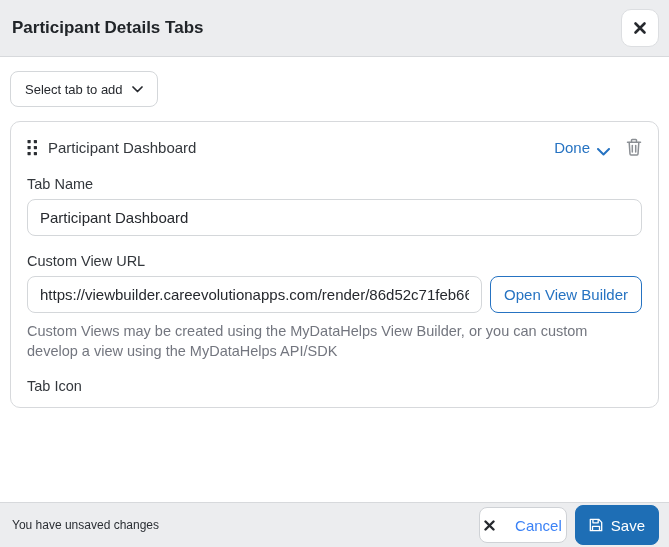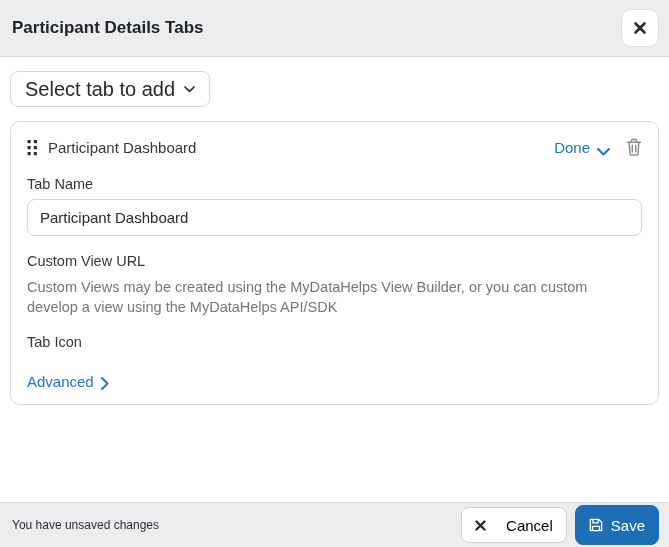--- a/index.html
+++ b/index.html
@@ -27,21 +27,21 @@
     display: flex; align-items: center; justify-content: center;
     cursor: pointer; color: #26292e;
   }
 
   
   .modal-body { flex: 1 1 auto; padding: 14px 10px 0 10px; background: #fff; overflow: hidden; }
 
   .btn {
     display: inline-flex; align-items: center; gap: 9px;
     background: #fff; border: 1px solid #d4d7da; border-radius: 8px;
-    height: 36px; padding: 0 14px; font-size: 20px; color: #26292e;
+    height: 36px; padding: 0 14px; font-size: 13px; color: #26292e;
     cursor: pointer; font-family: inherit;
   }
 
   
   .tab-card {
     margin-top: 14px;
     border: 1px solid #d7d9dc; border-radius: 10px;
     background: #fff;
     padding: 13px 16px 13px 16px;
   }
@@ -85,21 +85,21 @@
     flex: 0 0 45px; height: 45px;
     background: #ecedef; border-top: 1px solid #d7d9dc;
     display: flex; align-items: center; justify-content: space-between;
     padding: 0 10px 0 12px;
   }
   .footer-status { font-size: 12px; color: #2b2f34; }
   .footer-actions { display: flex; align-items: center; gap: 8px; }
   .cancel-btn {
     display: inline-flex; align-items: center; gap: 20px;
     background: #fff; border: 1px solid #cfd2d6; border-radius: 8px;
-    height: 36px; padding: 0 13px; font-size: 15px; color: #000000;
+    height: 36px; padding: 0 4px; font-size: 15px; color: #3b82f6;
     font-family: inherit; cursor: pointer;
   }
   .save-btn {
     display: inline-flex; align-items: center; gap: 8px;
     background: #1e6eb5; border: 1px solid #1e6eb5; border-radius: 8px;
     height: 40px; padding: 0 13px; font-size: 15px; color: #ffffff;
     font-family: inherit; cursor: pointer;
   }
   .ic { display: inline-flex; flex: 0 0 auto; }
 </style>
@@ -168,34 +168,28 @@
               </svg>
             </span>
           </button>
         </span>
       </div>
 
       <div class="field-label">Tab Name</div>
       <input class="text-input" type="text" value="Participant Dashboard" style="">
 
       <div class="field-label">Custom View URL</div>
+      <div class="url-row">
+        <input class="text-input" type="text" value="https://viewbuilder.careevolutionapps.com/render/86d52c71feb66" style="">
+        <button class="outline-btn">Open View Builder</button>
+      </div>
       <div class="help-text">Custom Views may be created using the MyDataHelps View Builder, or you can custom develop a view using the MyDataHelps API/SDK</div>
 
       <div class="field-label">Tab Icon</div>
 
-      <div class="advanced-row">
-        <a class="link">
-          <span>Advanced</span>
-          <span class="ic">
-            <svg width="8" height="13" viewBox="0 0 8 13">
-                <path d="M1 1 L6.5 6.5 L1 12" fill="none" stroke="#2673c2" stroke-width="2" stroke-linecap="round" stroke-linejoin="round"></path>
-              </svg>
-          </span>
-        </a>
-      </div>
 
     </div>
   </div>
 
   <div class="modal-footer">
     <div class="footer-status">You have unsaved changes</div>
     <div class="footer-actions">
       <button class="cancel-btn">
         <span class="ic">
           <svg width="11" height="11" viewBox="0 0 11 11">

